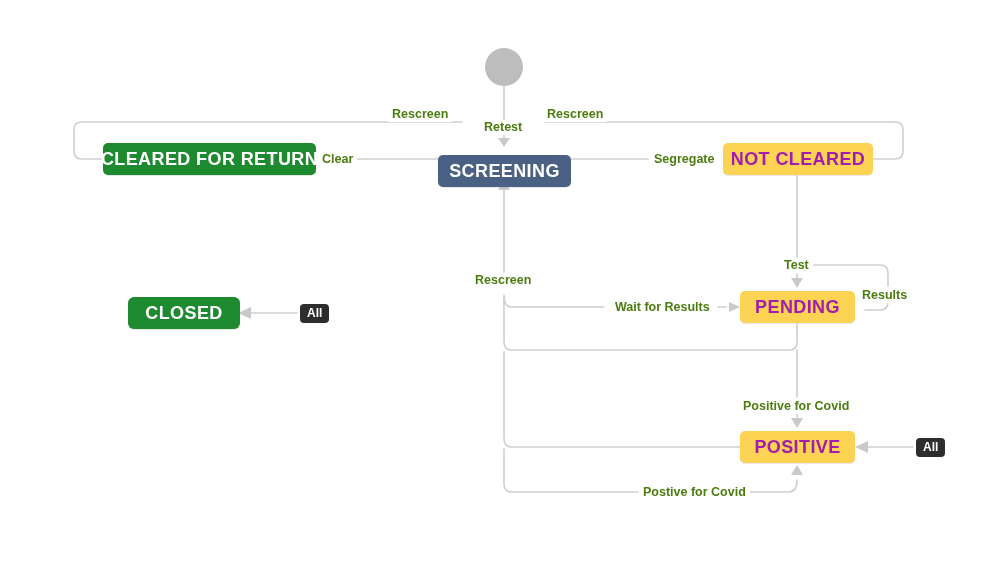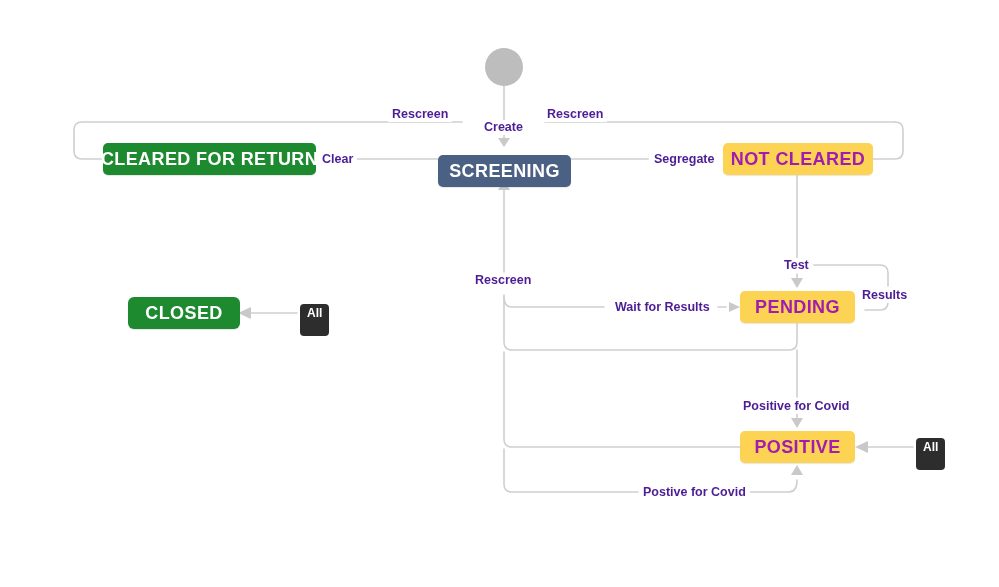--- a/index.html
+++ b/index.html
@@ -67,34 +67,34 @@
     position: absolute;
     width: 38px;
     height: 38px;
     border-radius: 50%;
     background: #bdbdbd;
   }
   .edge-label {
     position: absolute;
     font-size: 12.5px;
     font-weight: bold;
-    color: #4c1d95;
+    color: #4d7c0f;
     white-space: nowrap;
     background: #ffffff;
     padding: 0 4px;
     line-height: 15px;
   }
   .badge {
     position: absolute;
     background: #2d2d2d;
     color: #ffffff;
     font-size: 12px;
     font-weight: bold;
     border-radius: 4px;
-    padding: 2px 7px 16px 7px;
+    padding: 2px 7px 3px 7px;
     line-height: 14px;
     white-space: nowrap;
   }
 </style>
 </head>
 <body>
 
 <div id="canvas">
 
   <svg id="edges" viewBox="0 0 999 587" xmlns="http://www.w3.org/2000/svg">
@@ -165,21 +165,21 @@
   </div>
 
   <div class="node node-yellow" style="left:740px; top:291px; width:115px;">
     <span>PENDING</span>
   </div>
 
   <div class="node node-yellow" style="left:740px; top:431px; width:115px;">
     <span>POSITIVE</span>
   </div>
 
-  <div class="edge-label" style="left:480px; top:120px;">Create</div>
+  <div class="edge-label" style="left:480px; top:120px;">Retest</div>
 
   <div class="edge-label" style="left:318px; top:152px;">Clear</div>
 
   <div class="edge-label" style="left:388px; top:107px;">Rescreen</div>
 
   <div class="edge-label" style="left:650px; top:152px;">Segregate</div>
 
   <div class="edge-label" style="left:543px; top:107px;">Rescreen</div>
 
   <div class="edge-label" style="left:780px; top:258px;">Test</div>

